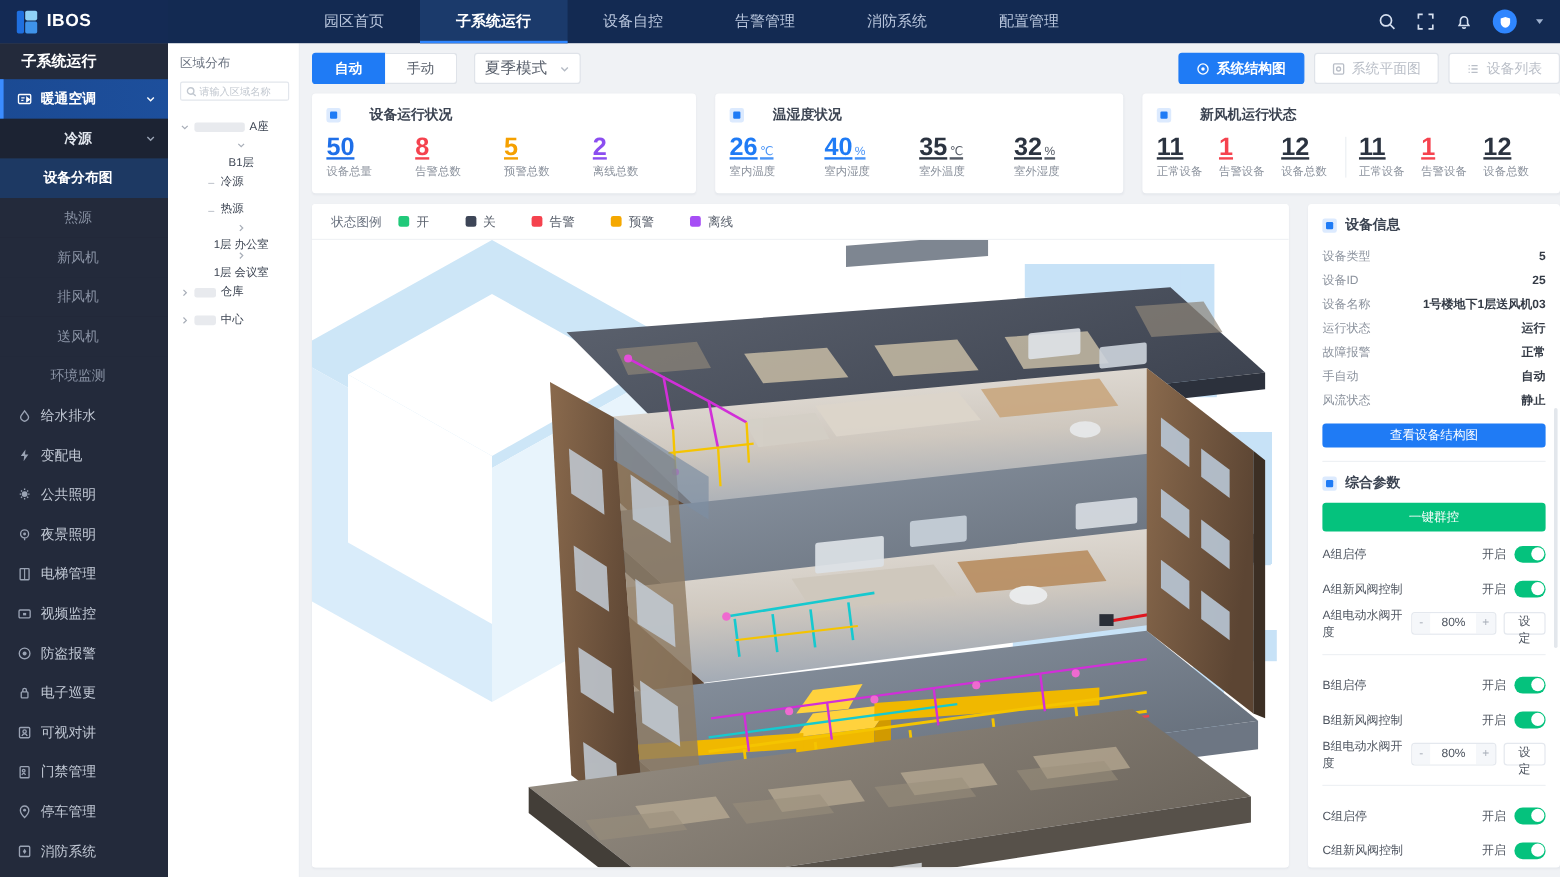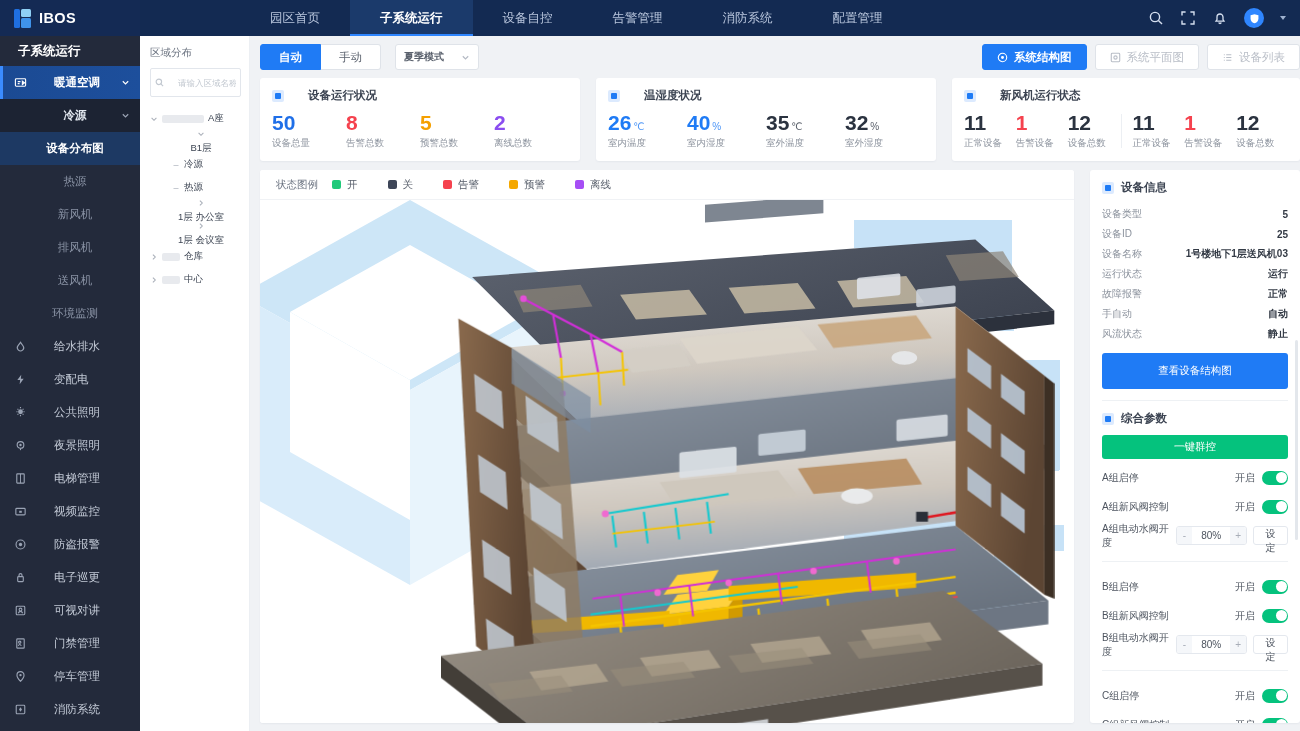--- a/index.html
+++ b/index.html
@@ -62,21 +62,21 @@
     overflow: hidden; position: relative; z-index: 30;
   }
   .side-title {
     height: 30px; display: flex; align-items: center; padding-left: 18px;
     color: #ffffff; font-size: 12.5px; font-weight: bold; background: #232a3b;
   }
   .side-item {
     height: 33px; display: flex; align-items: center; gap: 7px;
     padding: 0 10px 0 14px; font-size: 11.5px; color: #9aa3b4; cursor: pointer; position: relative;
   }
-  .side-item .lbl { flex: 1 1 auto; white-space: nowrap; margin-left: 20px; }
+  .side-item .lbl { flex: 1 1 auto; white-space: nowrap; }
   .side-item.lvl1 { background: #232a3b; }
   .side-item.group-active {
     background: linear-gradient(90deg,#1b4a93 0%,#1d4f9c 100%); color: #fff; font-weight: bold;
   }
   .side-item.group-active::before {
     content: ""; position: absolute; left: 0; top: 0; bottom: 0; width: 3px; background: #3b8cff;
   }
   .side-item.sub {
     background: #1c2333; color: #e3e8f0; font-weight: bold; justify-content: center; padding-left: 0;
   }
@@ -97,22 +97,22 @@
   .side-item.group-active .chev { color: #fff; }
 
   
   .tree {
     width: 110px; flex: 0 0 110px; background: #ffffff;
     border-right: 1px solid #eceff3; padding: 10px 8px 0 10px; overflow: hidden;
     position: relative; z-index: 20;
   }
   .tree-title { font-size: 10.5px; color: #6b7380; margin-bottom: 8px; }
   .tree-search {
-    height: 29px; border: 1px solid #e2e6ec; border-radius: 2px; display: flex; align-items: center;
-    gap: 14px; padding: 0 4px; margin-bottom: 10px; background: #fff;
+    height: 16px; border: 1px solid #e2e6ec; border-radius: 2px; display: flex; align-items: center;
+    gap: 2px; padding: 0 4px; margin-bottom: 10px; background: #fff;
   }
   .tree-search svg { width: 9px; height: 9px; color: #c2c8d0; flex: 0 0 9px; }
   .tree-search input {
     border: none; outline: none; font-size: 8.5px; color: #333; width: 100%;
     font-family: inherit; background: transparent;
   }
   .tree-search input::placeholder { color: #c2c8d0; }
   .tnode { display: flex; align-items: center; gap: 4px; height: 23px; font-size: 9.5px; color: #3c4452; cursor: pointer; }
   .tnode .tchev { width: 8px; height: 8px; flex: 0 0 8px; color: #a8aeb8; display:block; }
   .tnode .dash { width: 8px; flex: 0 0 8px; text-align: center; color: #a8aeb8; font-size: 9px; }
@@ -129,21 +129,21 @@
   .seg button {
     height: 26px; padding: 0 18px; font-size: 11.5px; font-family: inherit; cursor: pointer;
     border: 1px solid #dfe3e9; background: #fff; color: #5a616d;
   }
   .seg button:first-child { border-radius: 3px 0 0 3px; }
   .seg button:last-child { border-radius: 0 3px 3px 0; border-left: none; }
   .seg button.on { background: #1f7bf5; border-color: #1f7bf5; color: #fff; font-weight: bold; }
   .mode-select {
     margin-left: 14px; height: 26px; min-width: 84px; border: 1px solid #dfe3e9; border-radius: 3px;
     background: #fff; display: flex; align-items: center; justify-content: space-between;
-    padding: 0 8px; font-size: 10px; color: #5a616d; cursor: pointer; gap: 10px; font-weight: bold;
+    padding: 0 8px; font-size: 13px; color: #5a616d; cursor: pointer; gap: 10px;
   }
   .mode-select svg { width: 9px; height: 9px; color: #b4bac4; }
 
   .toolbar-right { margin-left: auto; display: flex; gap: 8px; }
   .tbtn {
     height: 26px; padding: 0 14px; border-radius: 3px; font-size: 11.5px; cursor: pointer;
     display: flex; align-items: center; gap: 6px; border: 1px solid #dfe3e9; background: #fff; color: #b9bec7;
     font-family: inherit;
   }
   .tbtn.primary { background: #1f7bf5; border-color: #1f7bf5; color: #fff; font-weight: bold; }
@@ -157,21 +157,21 @@
   }
   .card.c1 { width: 320px; flex: 0 0 320px; }
   .card.c2 { width: 340px; flex: 0 0 340px; }
   .card.c3 { flex: 1 1 auto; }
   .card-head { display: flex; align-items: center; gap: 24px; margin-bottom: 9px; }
   .sqicon { width: 12px; height: 12px; border-radius: 2px; background: #dceafe; position: relative; flex: 0 0 12px; }
   .sqicon::after { content:""; position: absolute; left: 3px; top: 3px; width: 6px; height: 6px; background: #1f7bf5; border-radius: 1px; }
   .card-title { font-size: 11.5px; color: #3c4452; font-weight: bold; }
   .metrics { display: flex; }
   .metric { flex: 1 1 0; }
-  .metric .val { font-size: 21px; font-weight: bold; line-height: 1.05; }
+  .metric .val { font-size: 21px; font-weight: bold; line-height: 1.05; text-decoration: underline; }
   .metric .unit { font-size: 10px; font-weight: normal; margin-left: 2px; color: inherit; opacity: .8; }
   .metric .lab { font-size: 9.5px; color: #8b929d; margin-top: 3px; }
   .metrics.split { position: relative; }
   .metrics .divider { width: 1px; background: #eceff3; margin: 2px 10px 2px 2px; flex: 0 0 1px; }
 
   
   .viewer-wrap { flex: 1 1 auto; display: flex; gap: 16px; min-height: 0; }
   .viewer {
     flex: 1 1 auto; background: #fff; border-radius: 3px; position: relative; overflow: hidden;
     box-shadow: 0 1px 2px rgba(20,40,80,.05); min-width: 0;
@@ -190,21 +190,21 @@
   .rpanel {
     width: 210px; flex: 0 0 210px; background: #fff; border-radius: 3px;
     box-shadow: 0 1px 2px rgba(20,40,80,.05); padding: 10px 12px 0 12px;
     overflow: hidden; position: relative;
   }
   .rpanel-head { display: flex; align-items: center; gap: 7px; margin-bottom: 9px; }
   .info-row { display: flex; align-items: center; justify-content: space-between; height: 20px; font-size: 10px; }
   .info-row .k { color: #8b929d; }
   .info-row .v { color: #333a45; font-weight: bold; }
   .btn-blue {
-    width: 100%; height: 36px; background: #1f7bf5; color: #fff; border: none; border-radius: 3px;
+    width: 100%; height: 20px; background: #1f7bf5; color: #fff; border: none; border-radius: 3px;
     font-size: 10.5px; cursor: pointer; margin-top: 9px; font-family: inherit;
   }
   .rdivider { height: 1px; background: #eef1f4; margin: 11px 0 10px 0; }
   .btn-green {
     width: 100%; height: 24px; background: #05c27d; color: #fff; border: none; border-radius: 3px;
     font-size: 10.5px; cursor: pointer; font-family: inherit; margin-bottom: 4px;
   }
   .ctrl-row { display: flex; align-items: center; height: 29px; font-size: 10px; color: #4d545f; }
   .ctrl-row .k { flex: 1 1 auto; }
   .ctrl-row .state { color: #4d545f; margin-right: 7px; font-size: 10px; }

